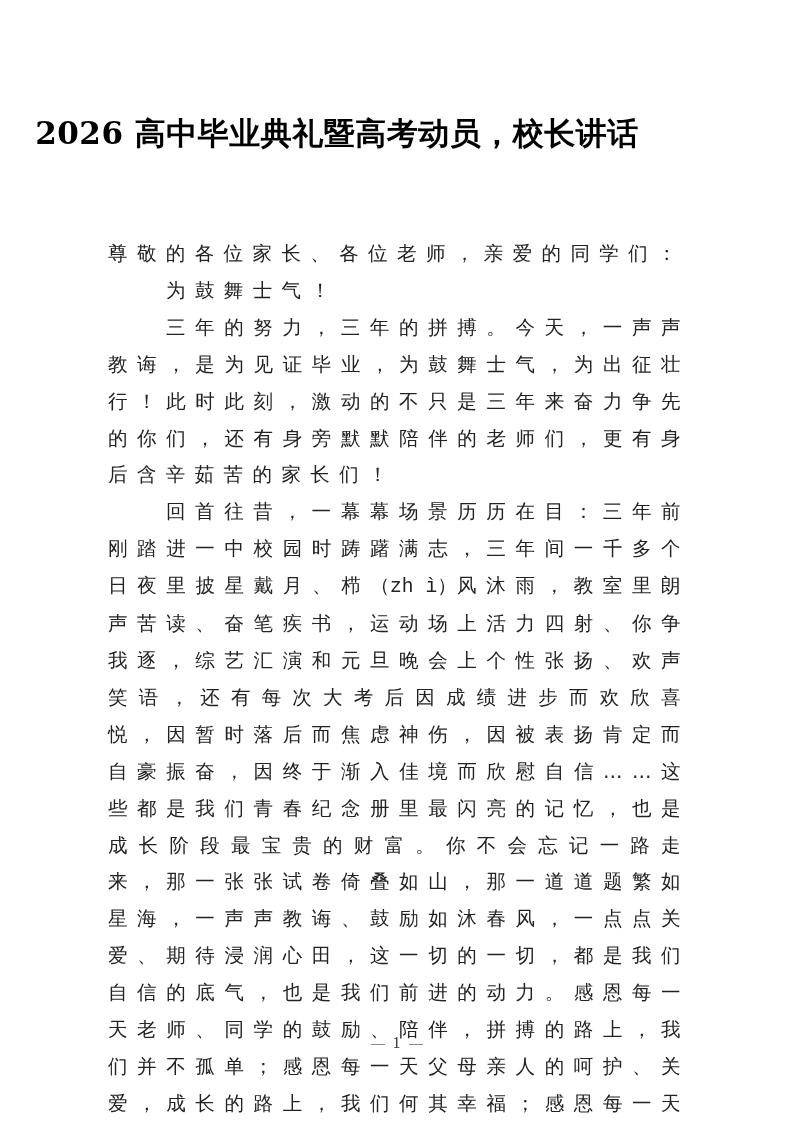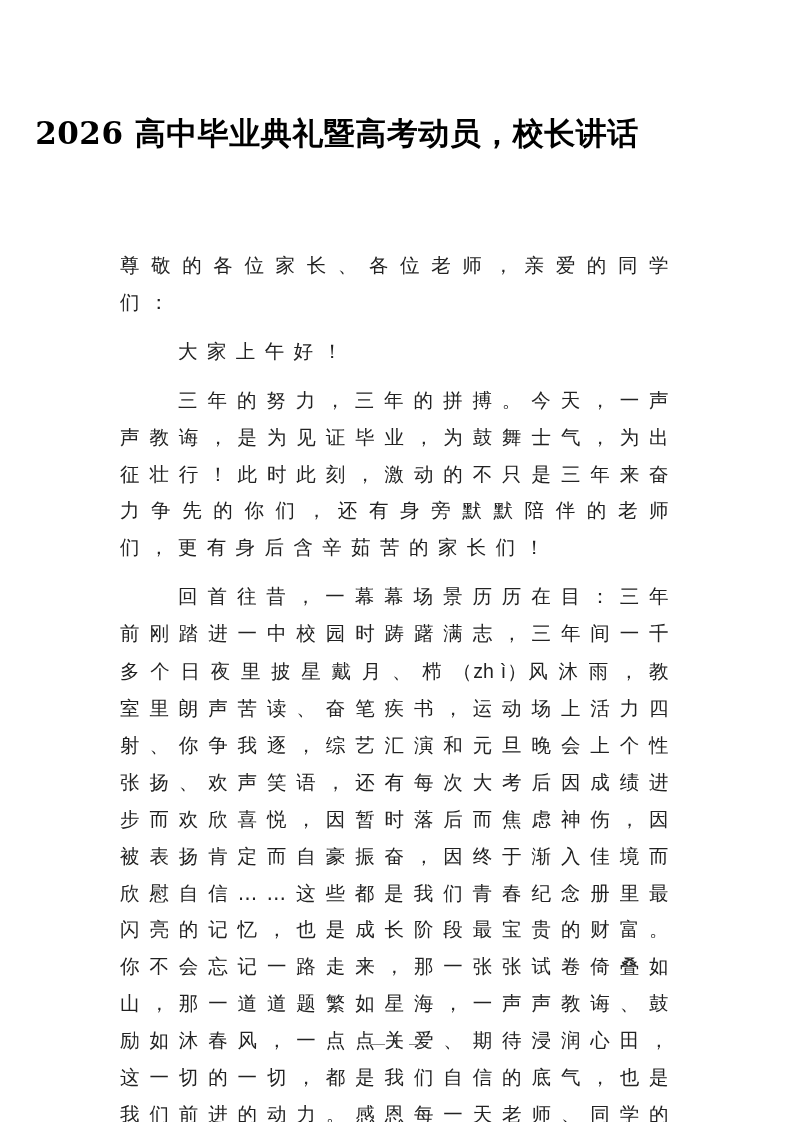--- a/index.html
+++ b/index.html
@@ -42,27 +42,27 @@
       width: 582px;
       font-family: "DejaVu Sans", "Liberation Sans", sans-serif;
       font-size: 19.5px;
       line-height: 36.9px;
       color: #222222;
       text-align: justify;
       text-justify: inter-character;
       letter-spacing: 9.4px;
     }
     .body-text p {
-      margin: 12px;
+      margin: 0;
     }
     .body-text p.indent {
       text-indent: 58px;
     }
     .pinyin {
-      font-family: Liberation Sans, sans-serif;
+      font-family: Liberation Mono, monospace;
       letter-spacing: 0;
     }
     .footer {
       position: absolute;
       left: 0;
       top: 1034px;
       width: 793px;
       text-align: center;
       font-family: "Liberation Serif", "DejaVu Serif", serif;
       font-size: 16px;
@@ -81,21 +81,21 @@
 <body>
 
 <div class="page">
 
   <div class="title">
     <span class="line">2026 高中毕业典礼暨高考动员，校长讲话</span>
   </div>
 
   <div class="body-text">
     <p>尊敬的各位家长、各位老师，亲爱的同学们：</p>
-    <p class="indent">大家上午好！</p>
+    <p class="indent">为鼓舞士气！</p>
     <p class="indent">三年的努力，三年的拼搏。今天，一声声教诲，是为见证毕业，为鼓舞士气，为出征壮行！此时此刻，激动的不只是三年来奋力争先的你们，还有身旁默默陪伴的老师们，更有身后含辛茹苦的家长们！</p>
     <p class="indent"><span>回首往昔，一幕幕场景历历在目：三年前刚踏进一中校园时踌躇满志，三年间一千多个日夜里披星戴月、栉</span><span class="pinyin">（zh ì）</span><span>风沐雨，教室里朗声苦读、奋笔疾书，运动场上活力四射、你争我逐，综艺汇演和元旦晚会上个性张扬、欢声笑语，还有每次大考后因成绩进步而欢欣喜悦，因暂时落后而焦虑神伤，因被表扬肯定而自豪振奋，因终于渐入佳境而欣慰自信……这些都是我们青春纪念册里最闪亮的记忆，也是成长阶段最宝贵的财富。你不会忘记一路走来，那一张张试卷倚叠如山，那一道道题繁如星海，一声声教诲、鼓励如沐春风，一点点关爱、期待浸润心田，这一切的一切，都是我们自信的底气，也是我们前进的动力。感恩每一天老师、同学的鼓励、陪伴，拼搏的路上，我们并不孤单；感恩每一天父母亲人的呵护、关爱，成长的路上，我们何其幸福；感恩每一天自己的坚持、努力，前进的路上，我们终将升级。</span></p>
 
   </div>
 
   <div class="footer">
     <span class="dash"></span><span>1</span><span class="dash"></span>
   </div>
 
 </div>

